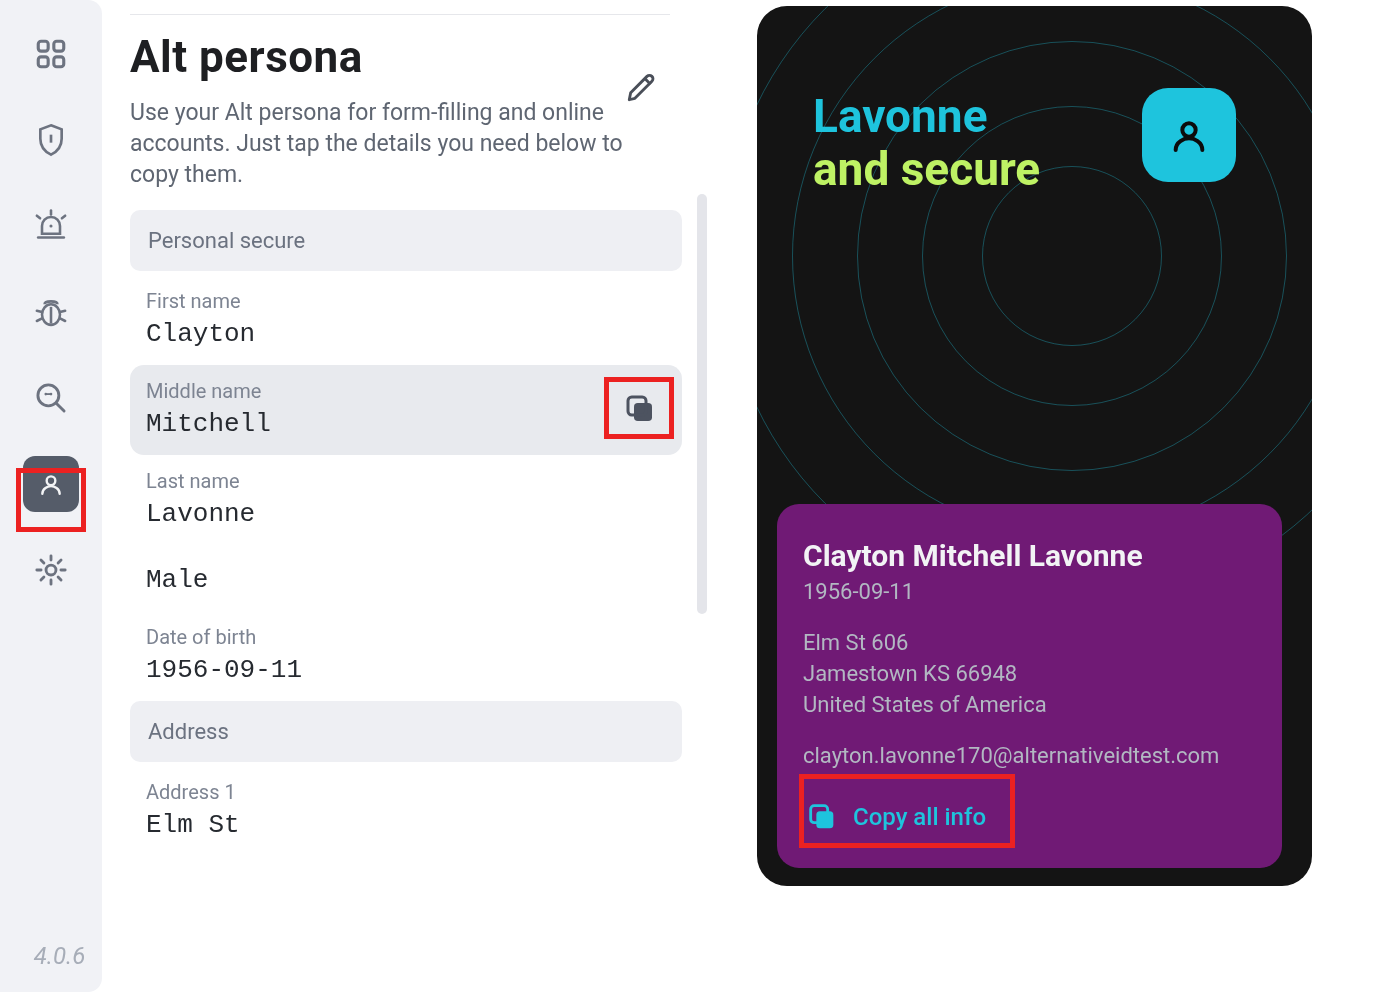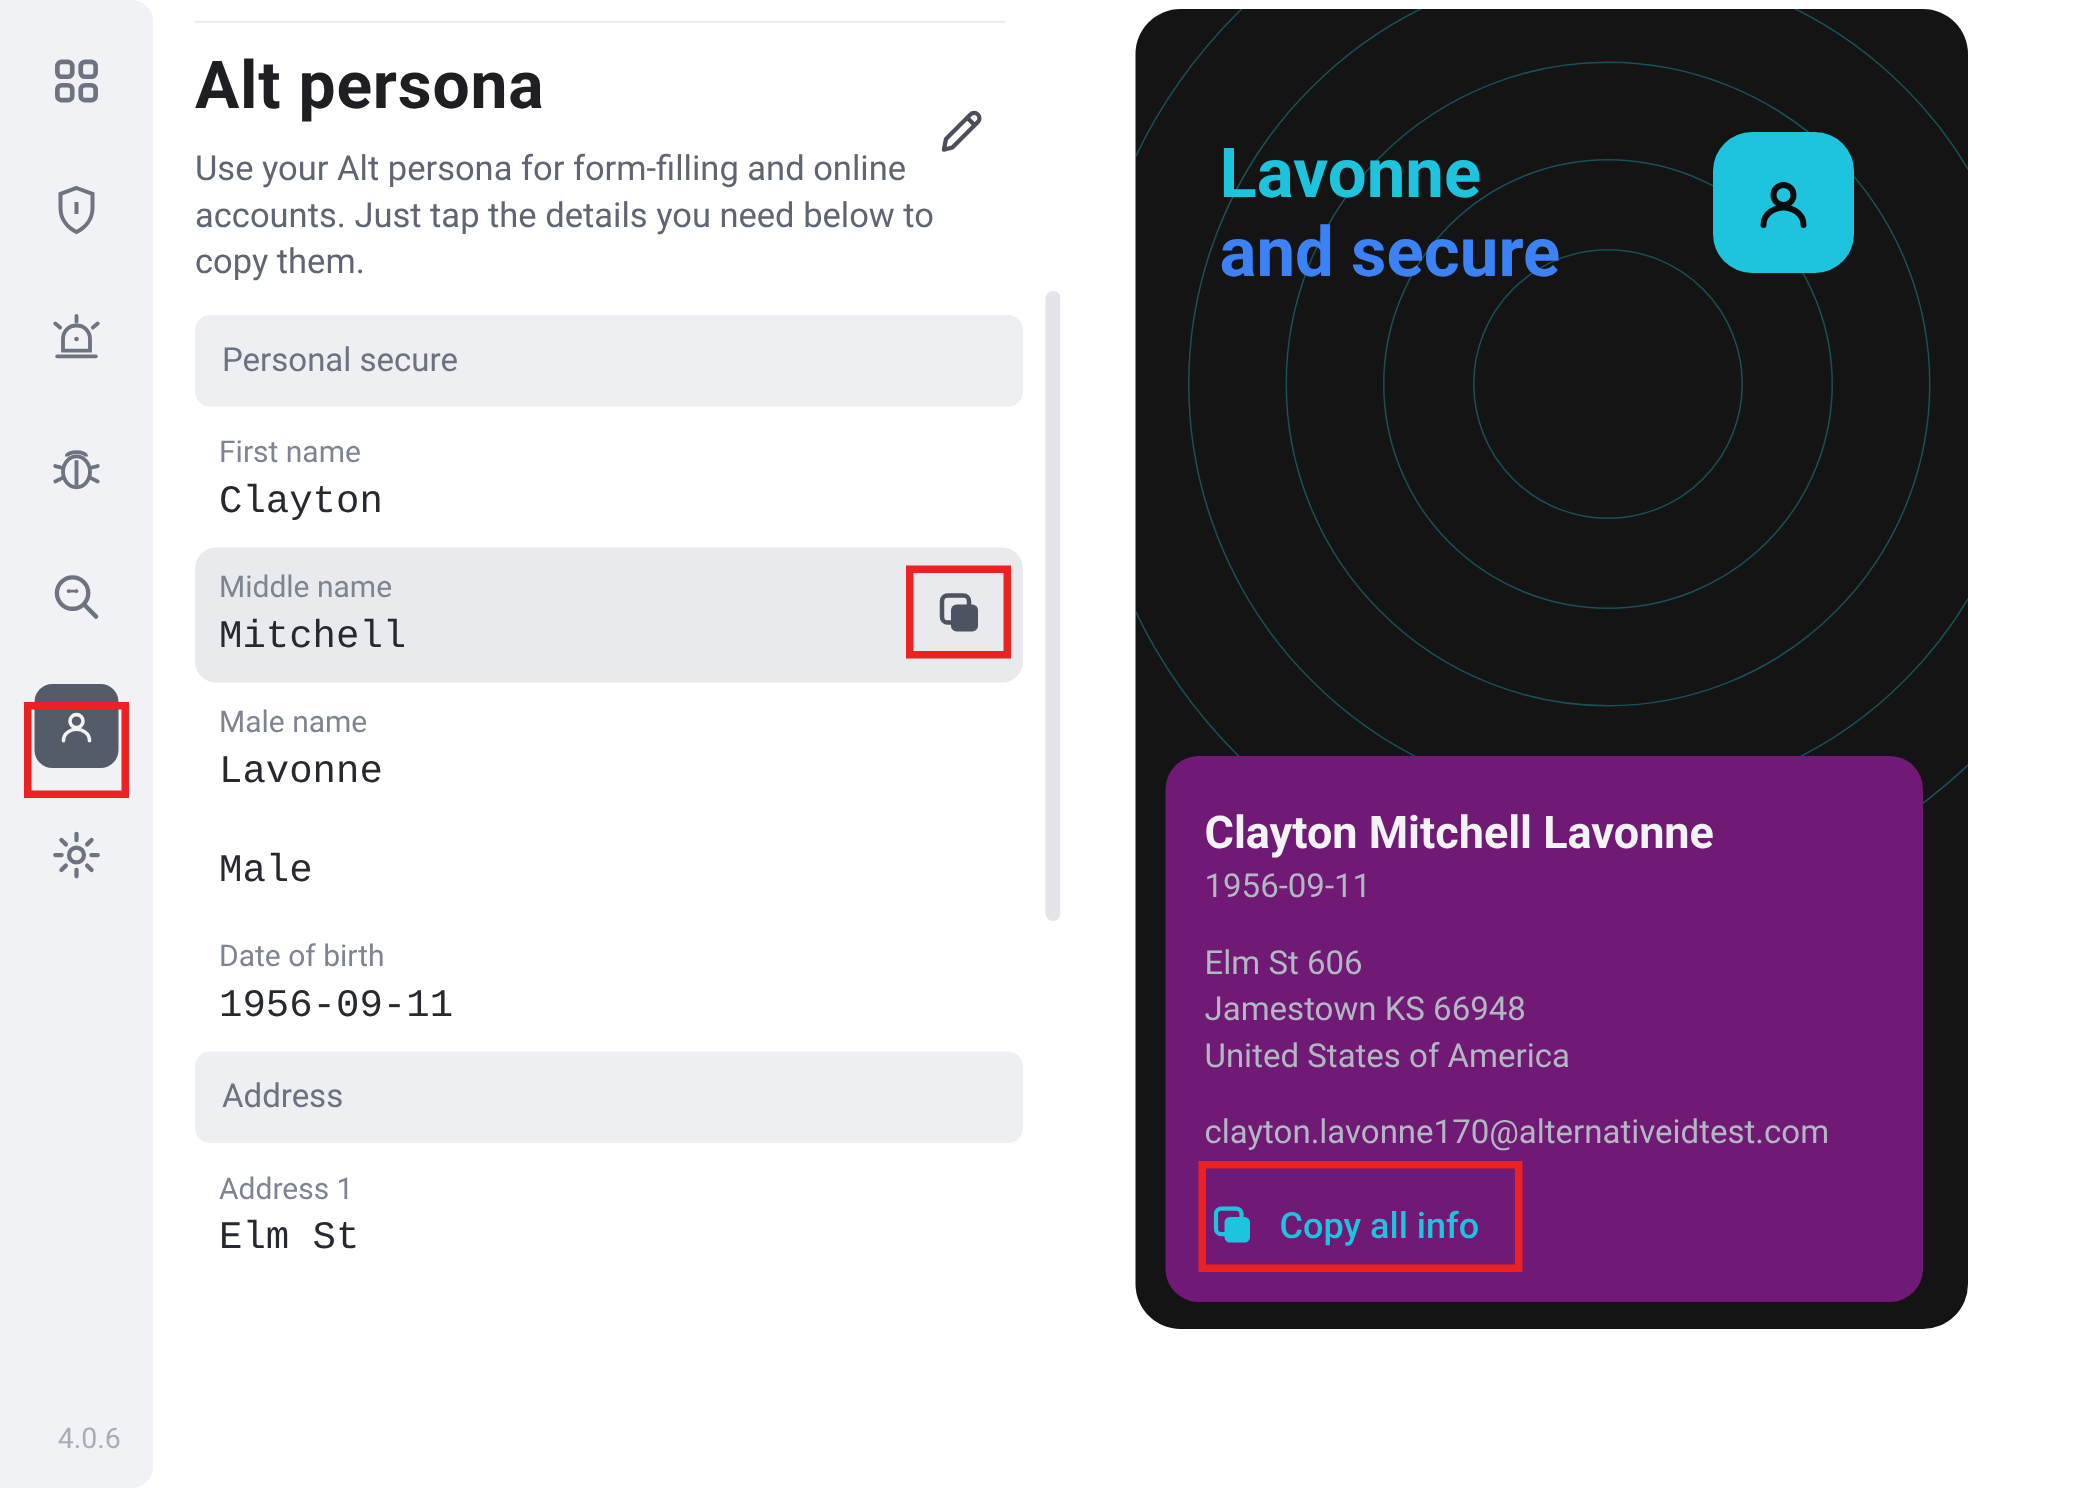--- a/index.html
+++ b/index.html
@@ -39,22 +39,23 @@
   .sidebar-item svg { display:block; }
   .sidebar-item.active-item {
     background: #555c69;
     color: #f2f3f5;
   }
   .version {
     position: absolute;
     bottom: 22px;
     left: 17px; right: 0;
     text-align: center;
-    font-size: 19px;
+    font-size: 24px;
     color: #a7adb8;
+    font-style: italic;
   }
   
   .content {
     flex: 0 0 605px;
     padding: 0 10px 0 28px;
     position: relative;
     height: 100%;
     overflow: hidden;
   }
   .content-divider {
@@ -186,21 +187,21 @@
   }
   .status-title {
     position: absolute;
     top: 84px;
     left: 56px;
     font-size: 46px;
     font-weight: 700;
     line-height: 1.15;
   }
   .status-active { color: #1ec4dd; }
-  .status-secure { color: #3b82f6; }
+  .status-secure { color: #bef264; }
   .badge-icon {
     position: absolute;
     top: 82px;
     right: 76px;
     width: 94px;
     height: 94px;
     background: #1ec4dd;
     border-radius: 26px;
     display:flex;
     align-items:center;
@@ -351,21 +352,21 @@
         <div class="copy-icon-wrap">
           <svg width="36" height="36" viewBox="0 0 24 24">
             <rect x="8" y="8" width="12" height="12" rx="2.5" fill="currentColor"></rect>
             <rect x="4" y="4" width="12" height="12" rx="2.5" fill="none" stroke="currentColor" stroke-width="2"></rect>
           </svg>
         </div>
         <div class="red-box-copy"></div>
       </div>
 
       <div class="field-row">
-        <div class="field-label">Male name</div>
+        <div class="field-label">Last name</div>
         <div class="field-value">Lavonne</div>
       </div>
 
       <div class="field-row">
         <div class="field-value">Male</div>
       </div>
 
       <div class="field-row">
         <div class="field-label">Date of birth</div>
         <div class="field-value">1956-09-11</div>

